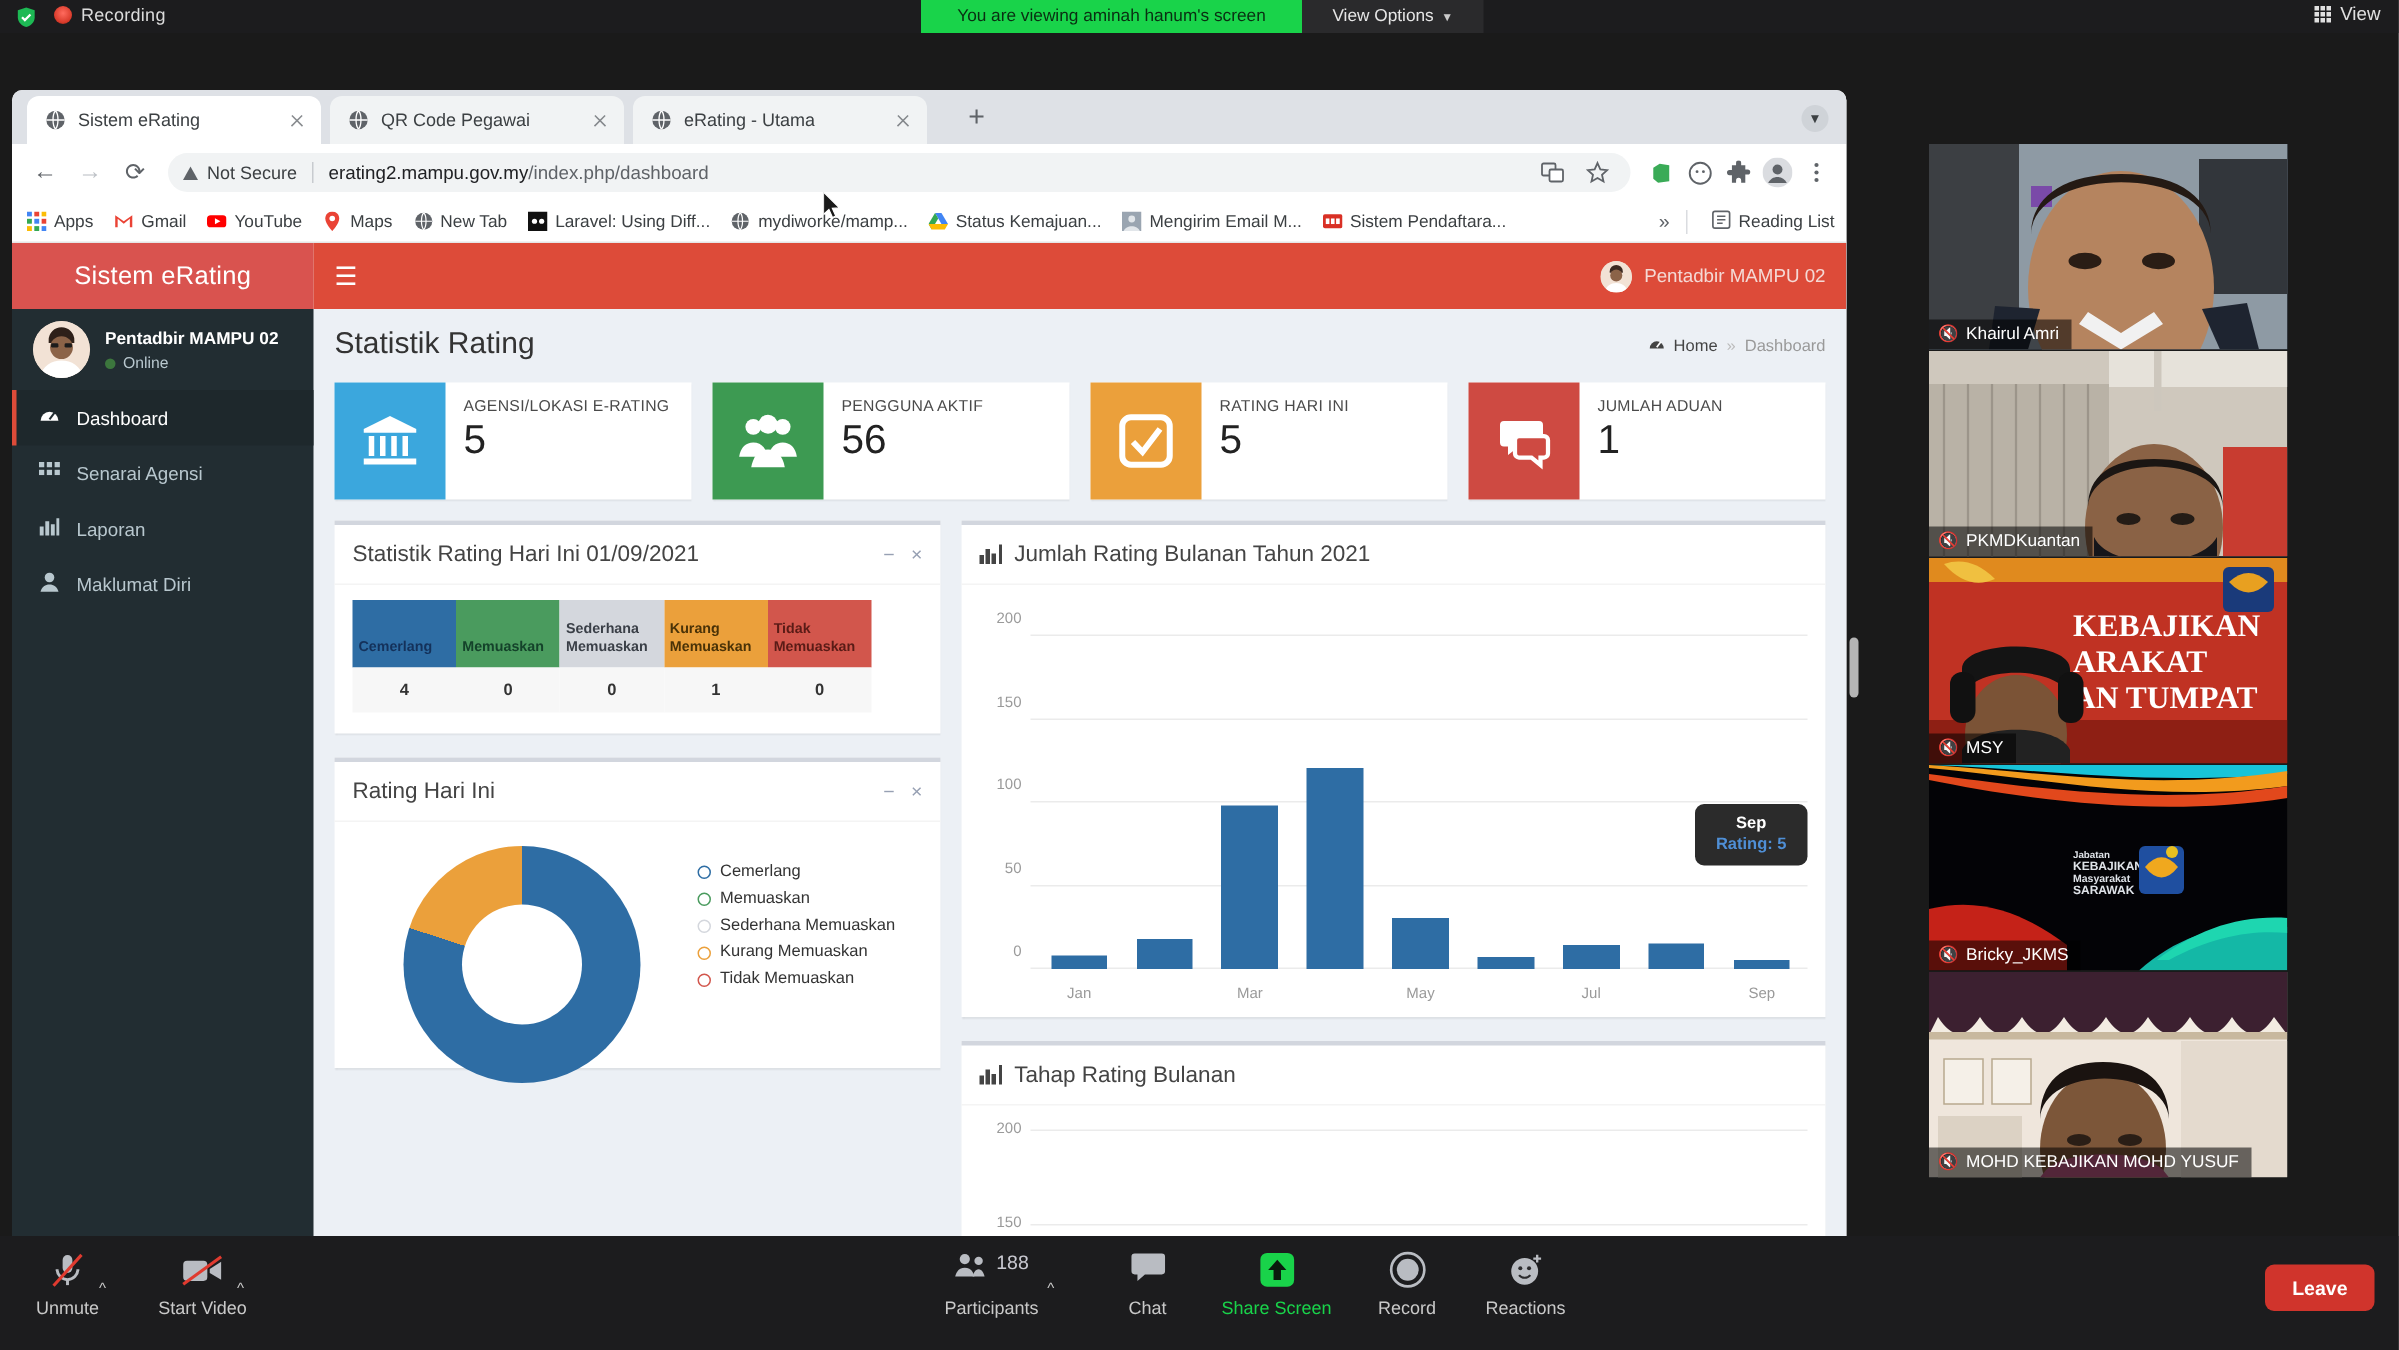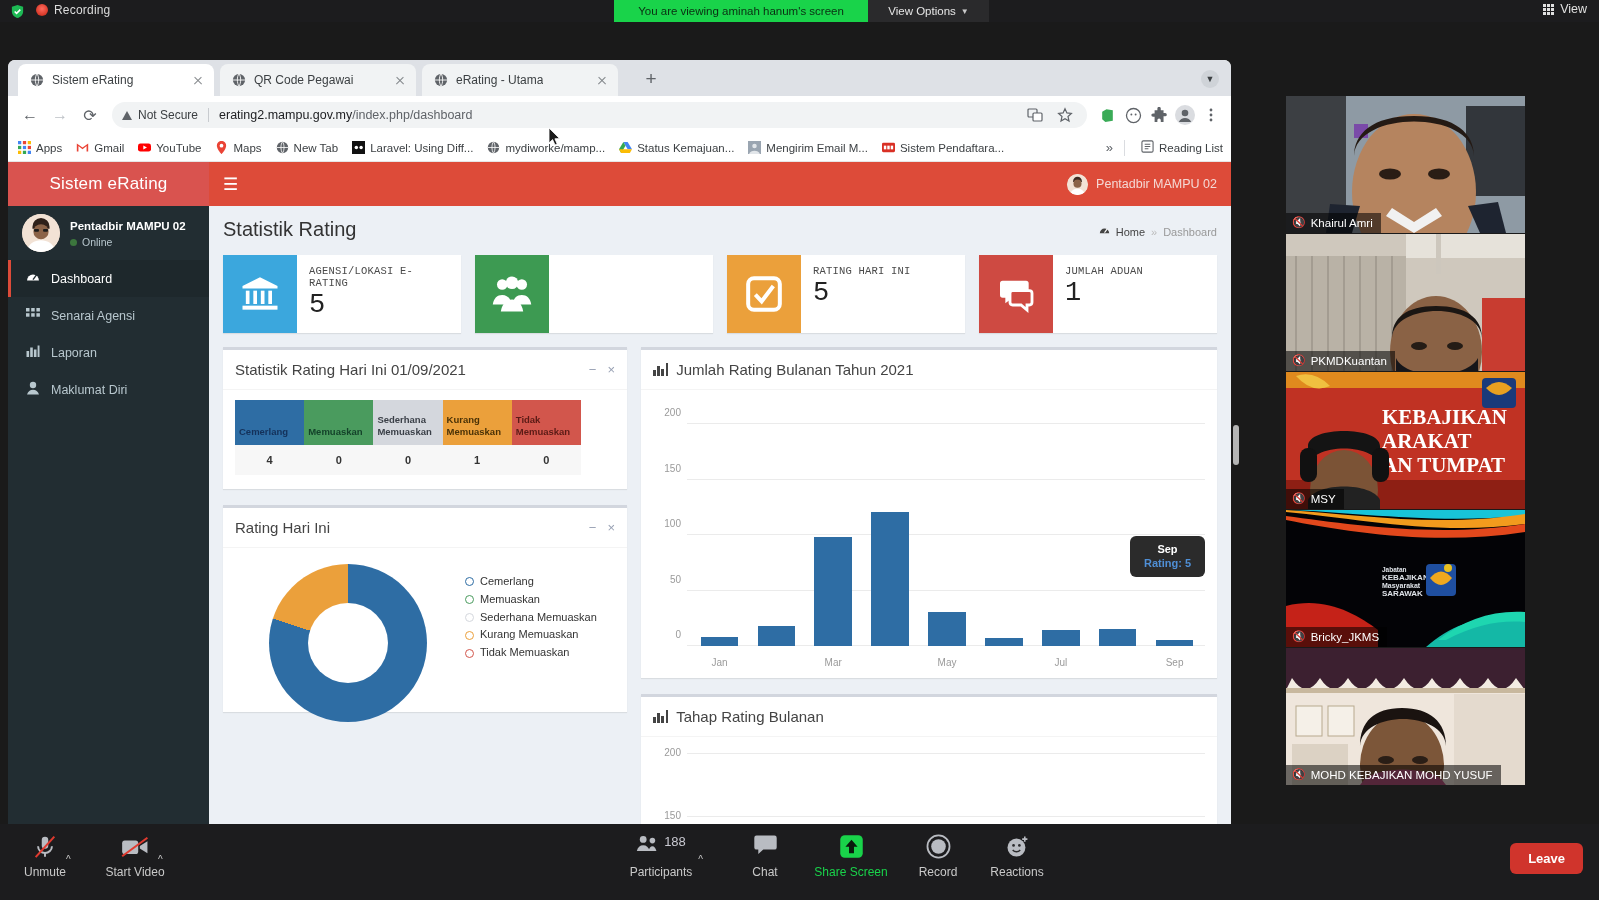--- a/index.html
+++ b/index.html
@@ -125,21 +125,21 @@
   .menu-ico { width: 15px; text-align: center; font-size: 12px; flex: 0 0 15px; }
 
   .content { position: absolute; left: 201px; top: 44px; right: 0; bottom: 0; overflow: hidden; padding: 12px 14px 0; }
   .page-head { display: flex; align-items: baseline; }
   .page-title { font-size: 20px; font-weight: 300; color: #333; }
   .breadcrumb { margin-left: auto; display: flex; align-items: center; gap: 6px; font-size: 11px; color: #444; }
   .breadcrumb .crumb-sep { color: #bbb; }
   .breadcrumb .crumb.muted { color: #999; }
 
   .stats { display: flex; gap: 14px; margin-top: 14px; }
-  .stat { flex: 1; background: #fff; display: flex; height: 78px; box-shadow: 0 1px 1px rgba(0,0,0,.08); font-family: Liberation Mono, monospace; }
+  .stat { flex: 1; background: #fff; display: flex; height: 78px; box-shadow: 0 1px 1px rgba(0,0,0,.08); }
   .stat-ico { width: 74px; flex: 0 0 74px; display: flex; align-items: center; justify-content: center; color: #fff; }
   .stat-body { padding: 10px 12px 0; }
   .stat-label { font-size: 10.5px; color: #4a4a4a; letter-spacing: .2px; text-transform: uppercase; }
   .stat-value { font-size: 27px; font-weight: 300; color: #222; line-height: 1.1; margin-top: 2px; }
 
   .cols { display: flex; gap: 14px; margin-top: 14px; }
   .col-left { width: 404px; flex: 0 0 404px; }
   .col-right { flex: 1; }
 
   .box { background: #fff; border-top: 3px solid #d2d6de; box-shadow: 0 1px 1px rgba(0,0,0,.08); margin-bottom: 16px; }
@@ -551,20 +551,24 @@
           <div class="stat-ico" style="background:#3d9a52">
             <svg width="42" height="42" viewBox="0 0 24 24" fill="#fff">
                 <circle cx="6.4" cy="6.6" r="3"></circle>
                 <circle cx="17.6" cy="6.6" r="3"></circle>
                 <circle cx="12" cy="5.6" r="3.6"></circle>
                 <path d="M1 18c.6-3.6 2.6-5.4 5.4-5.4S11.2 14.4 11.8 18z"></path>
                 <path d="M12.2 18c.6-3.6 2.6-5.4 5.4-5.4S22.4 14.4 23 18z"></path>
                 <path d="M5.6 22c.8-4.6 3.2-6.8 6.4-6.8S17.6 17.4 18.4 22z"></path>
               </svg>
           </div>
+          <div class="stat-body">
+            <div class="stat-label">PENGGUNA AKTIF</div>
+            <div class="stat-value">56</div>
+          </div>
         </div>
         <div class="stat">
           <div class="stat-ico" style="background:#eba03b">
             <svg width="40" height="40" viewBox="0 0 24 24">
                 <rect x="2.5" y="2.5" width="19" height="19" rx="3.5" fill="none" stroke="#fff" stroke-width="2.4"></rect>
                 <path d="M6.8 12.4 L10.6 16.4 L17.6 7.2" fill="none" stroke="#fff" stroke-width="2.4"></path>
               </svg>
           </div>
           <div class="stat-body">
             <div class="stat-label">RATING HARI INI</div>

